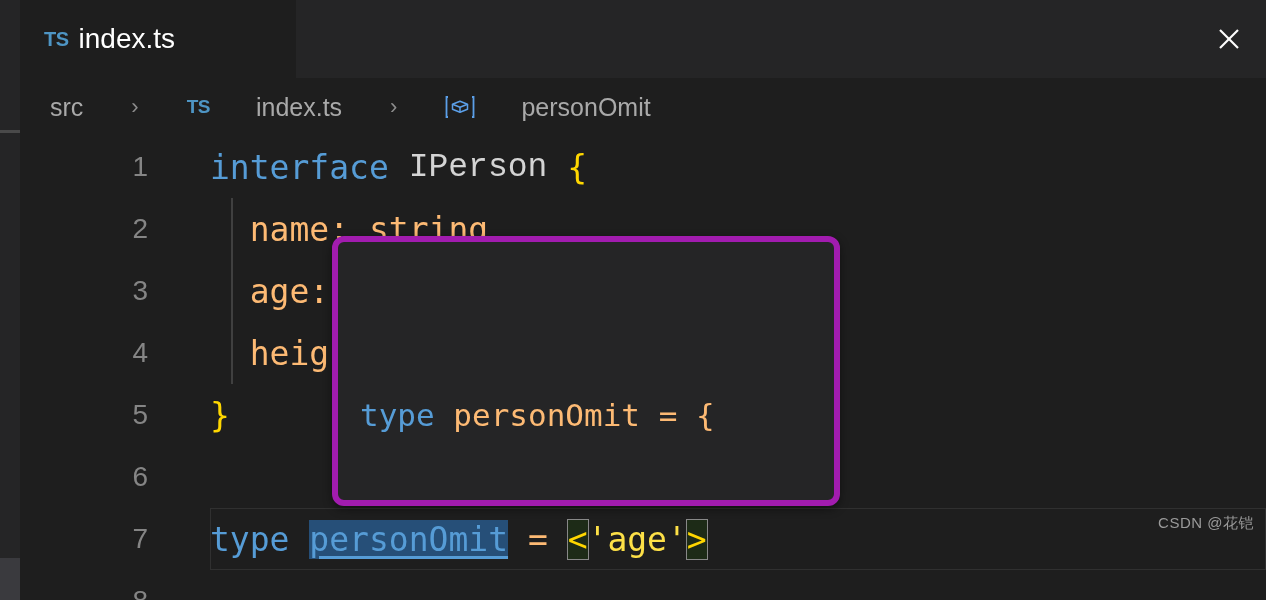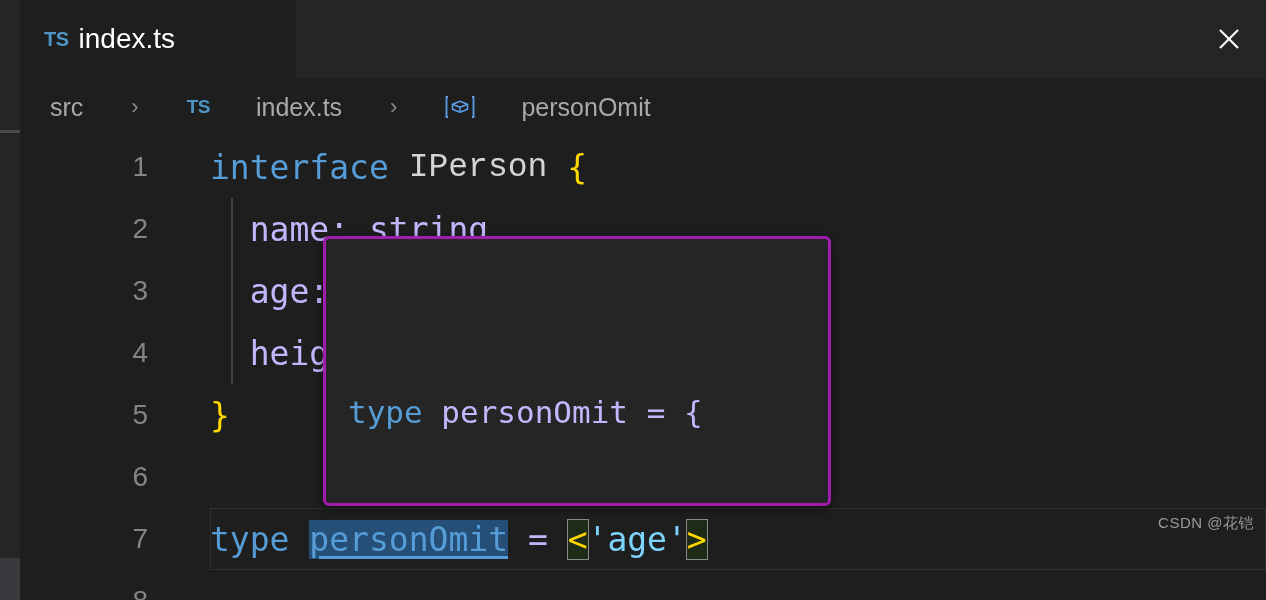--- a/index.html
+++ b/index.html
@@ -141,43 +141,43 @@
     position: absolute;
     left: 190px; top: 372px;
     width: 1056px; height: 62px;
     border: 1px solid #303030;
     pointer-events: none;
   }
 
   
   .t-key      { color: #569cd6; text-align: right; }
   .t-type     { color: #d4d4d4; font-family: Liberation Mono, monospace; }
-  .t-plain    { color: #c4b5fd; }
+  .t-plain    { color: #fdba74; }
   .t-brace    { color: #ffd700; }
-  .t-string   { color: #7dd3fc; }
+  .t-string   { color: #fde047; }
   .t-ref {
     color: #569cd6;
     background: #264f78;
     text-decoration: underline;
     text-underline-offset: 5px;
   }
   .t-bracket-match {
     color: #ffd700;
     background: #1d2b17;
     outline: 1px solid #888888;
   }
 
   
   .hover-tip {
     position: absolute;
-    left: 323px; top: 236px;
+    left: 332px; top: 236px;
     width: 508px; height: 270px;
     background: #252526;
-    border: 3px solid #a21caf;
-    border-radius: 6px;
+    border: 6px solid #a21caf;
+    border-radius: 12px;
     padding: 18px 22px;
     box-shadow: 0 3px 10px rgba(0,0,0,0.45);
     font-family: "DejaVu Sans Mono", monospace;
     font-size: 31px;
     color: #d4d4d4;
     white-space: pre;
     line-height: 62px;
     overflow: hidden;
   }
   .tip-line { white-space: pre; }

